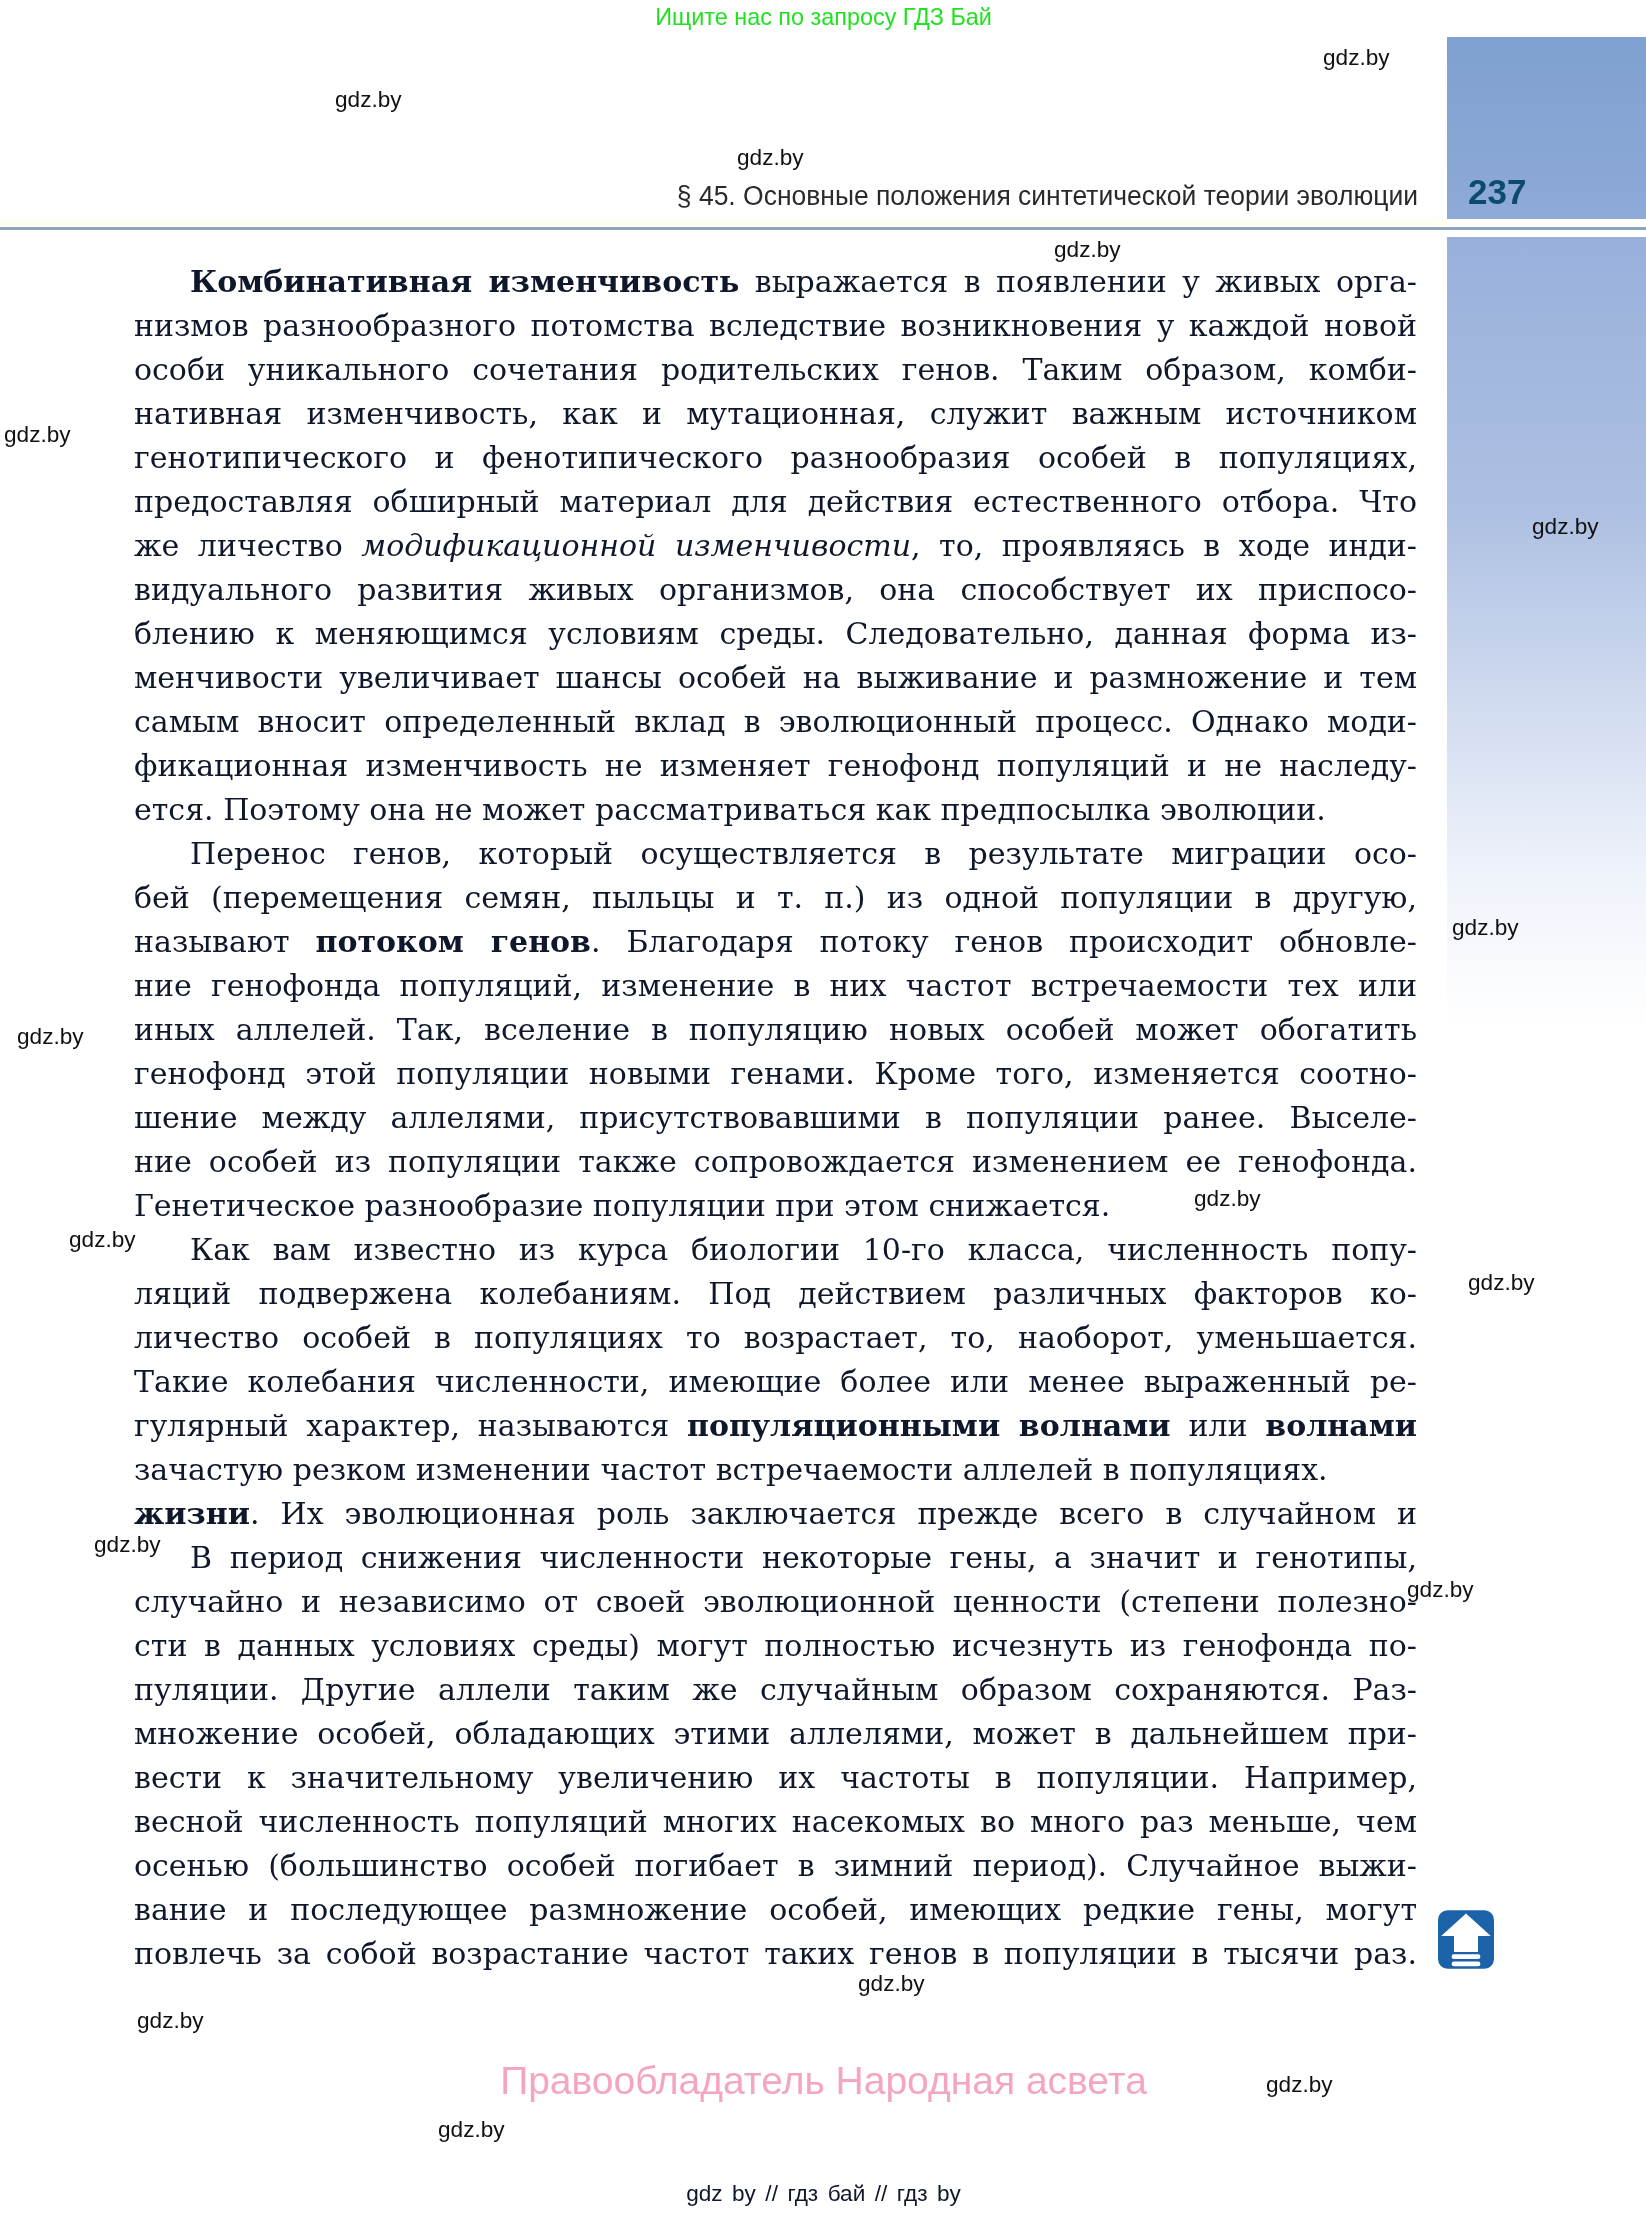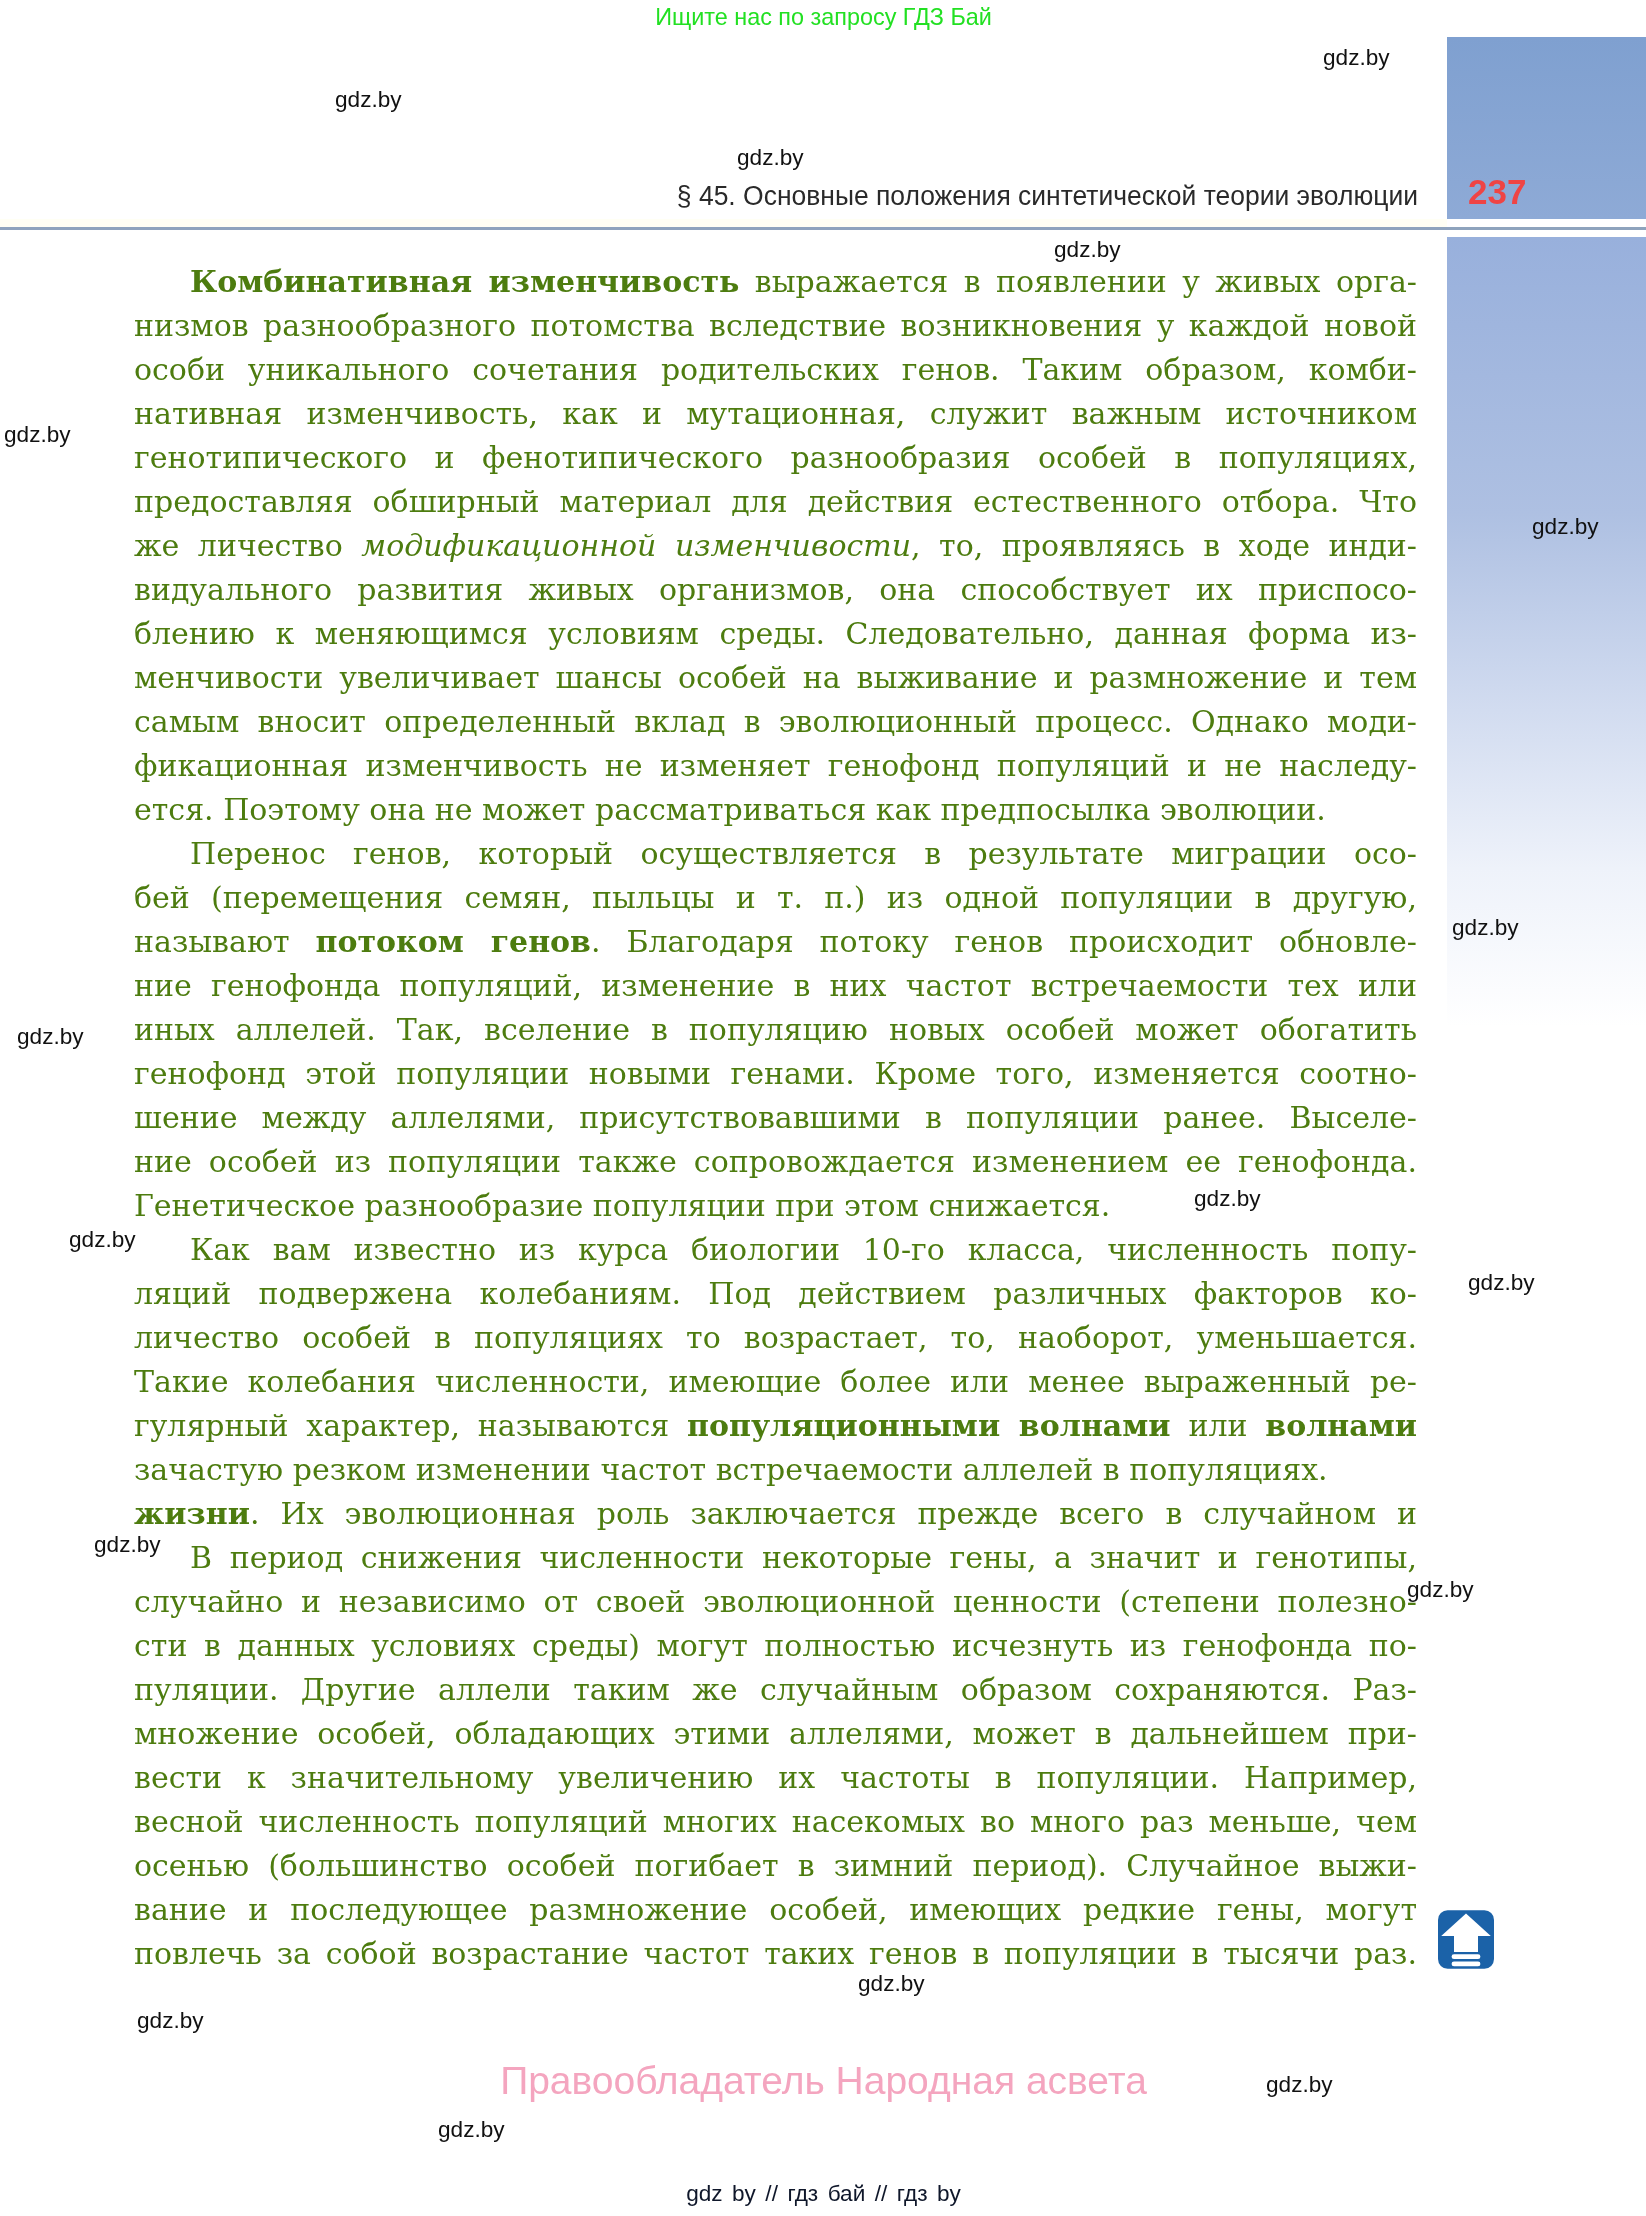--- a/index.html
+++ b/index.html
@@ -3,30 +3,30 @@
 <meta charset="utf-8">
 <style>
   html, body { margin:0; padding:0; background:#ffffff; }
   body { width:1647px; height:2216px; position:relative; overflow:hidden; }
   .abs { position:absolute; }
   .top-note { left:0; width:1647px; top:3.2px; text-align:center; color:#22e022;
     font-family:"Liberation Sans", sans-serif; font-size:23.4px; line-height:29px; }
   .tab-top { left:1447px; top:37px; width:200px; height:182px;
     background:linear-gradient(180deg,#7fa0d0 0%,#8eaad6 100%); }
   .page-num { left:1468px; top:172px; font-family:"Liberation Sans", sans-serif;
-    font-weight:bold; font-size:35px; line-height:40px; color:#ef4444; }
+    font-weight:bold; font-size:35px; line-height:40px; color:#0c4a6e; }
   .cream { left:0; top:219px; width:1447px; height:8.9px; background:#fffff4; }
   .rule { left:0; top:227px; width:1647px; height:3.2px; background:#8ea3bd; }
   .tab-side { left:1447px; top:237px; width:200px; height:790px;
     background:linear-gradient(180deg,#98b0dc 0%,#aec0e2 35%,#d2dcf0 60%,#eef2fa 80%,#ffffff 100%); }
   .section-title { left:556px; top:179px; width:862px; text-align:right;
     font-family:"Liberation Sans", sans-serif; font-size:27px; line-height:35px; color:#2a2a2a;
     transform:scaleX(0.98); transform-origin:right; }
   .body-text { left:134px; top:260px; width:1283px;
-    font-family:"DejaVu Serif", "Liberation Serif", serif; font-size:30px; line-height:44px; color:#4d7c0f; }
+    font-family:"DejaVu Serif", "Liberation Serif", serif; font-size:30px; line-height:44px; color:#0f172a; }
   .line { display:block; height:44px; white-space:nowrap; text-align:justify; text-align-last:justify; overflow:visible; }
   .line.last { text-align-last:left; }
   .indent { padding-left:56px; }
   .line b { font-weight:bold; }
   .line i { font-style:italic; }
   .wm { font-family:"Liberation Sans", sans-serif; font-size:22.6px; line-height:26px; color:#111;text-align:center; }
   .copyright { left:0; width:1647px; top:2058px; text-align:center; color:#f4a5bf;
     font-family:"Liberation Sans", sans-serif; font-size:39px; line-height:45px; }
   .bottom-links { left:0; width:1647px; top:2179px; text-align:center; color:#0f172a;
     font-family:"Liberation Sans", sans-serif; font-size:22.6px; line-height:29px; word-spacing:3.2px; }

